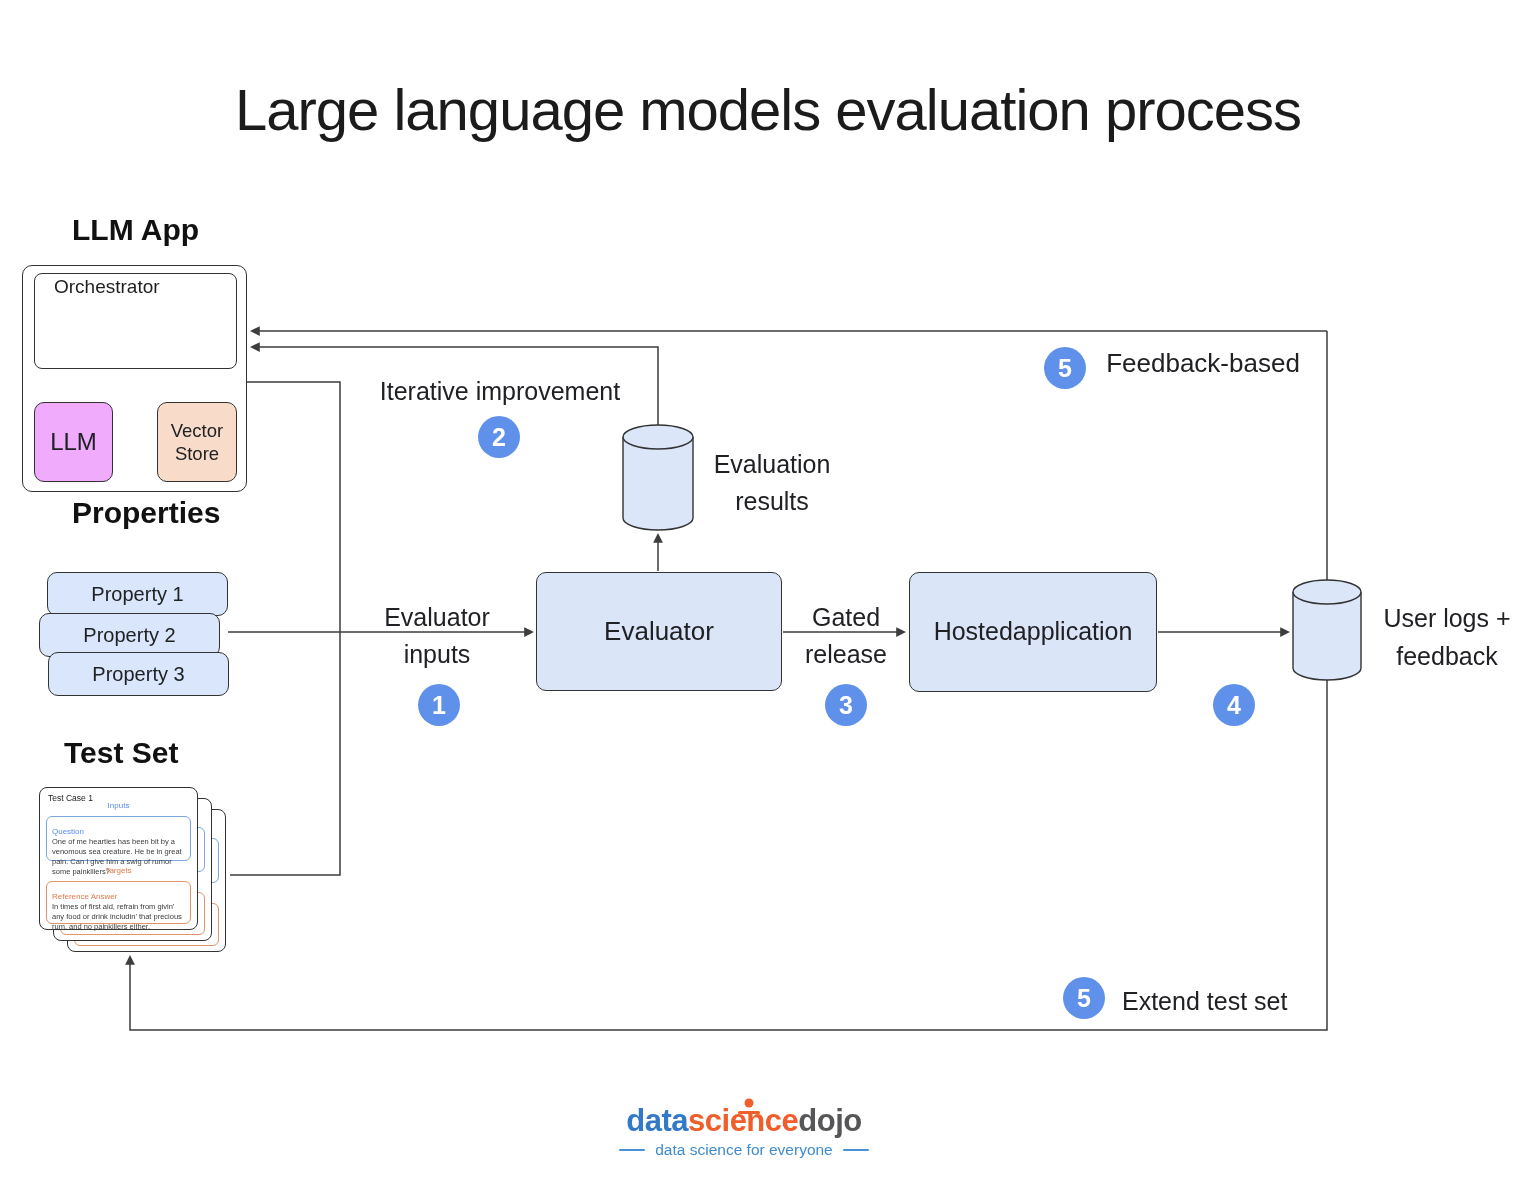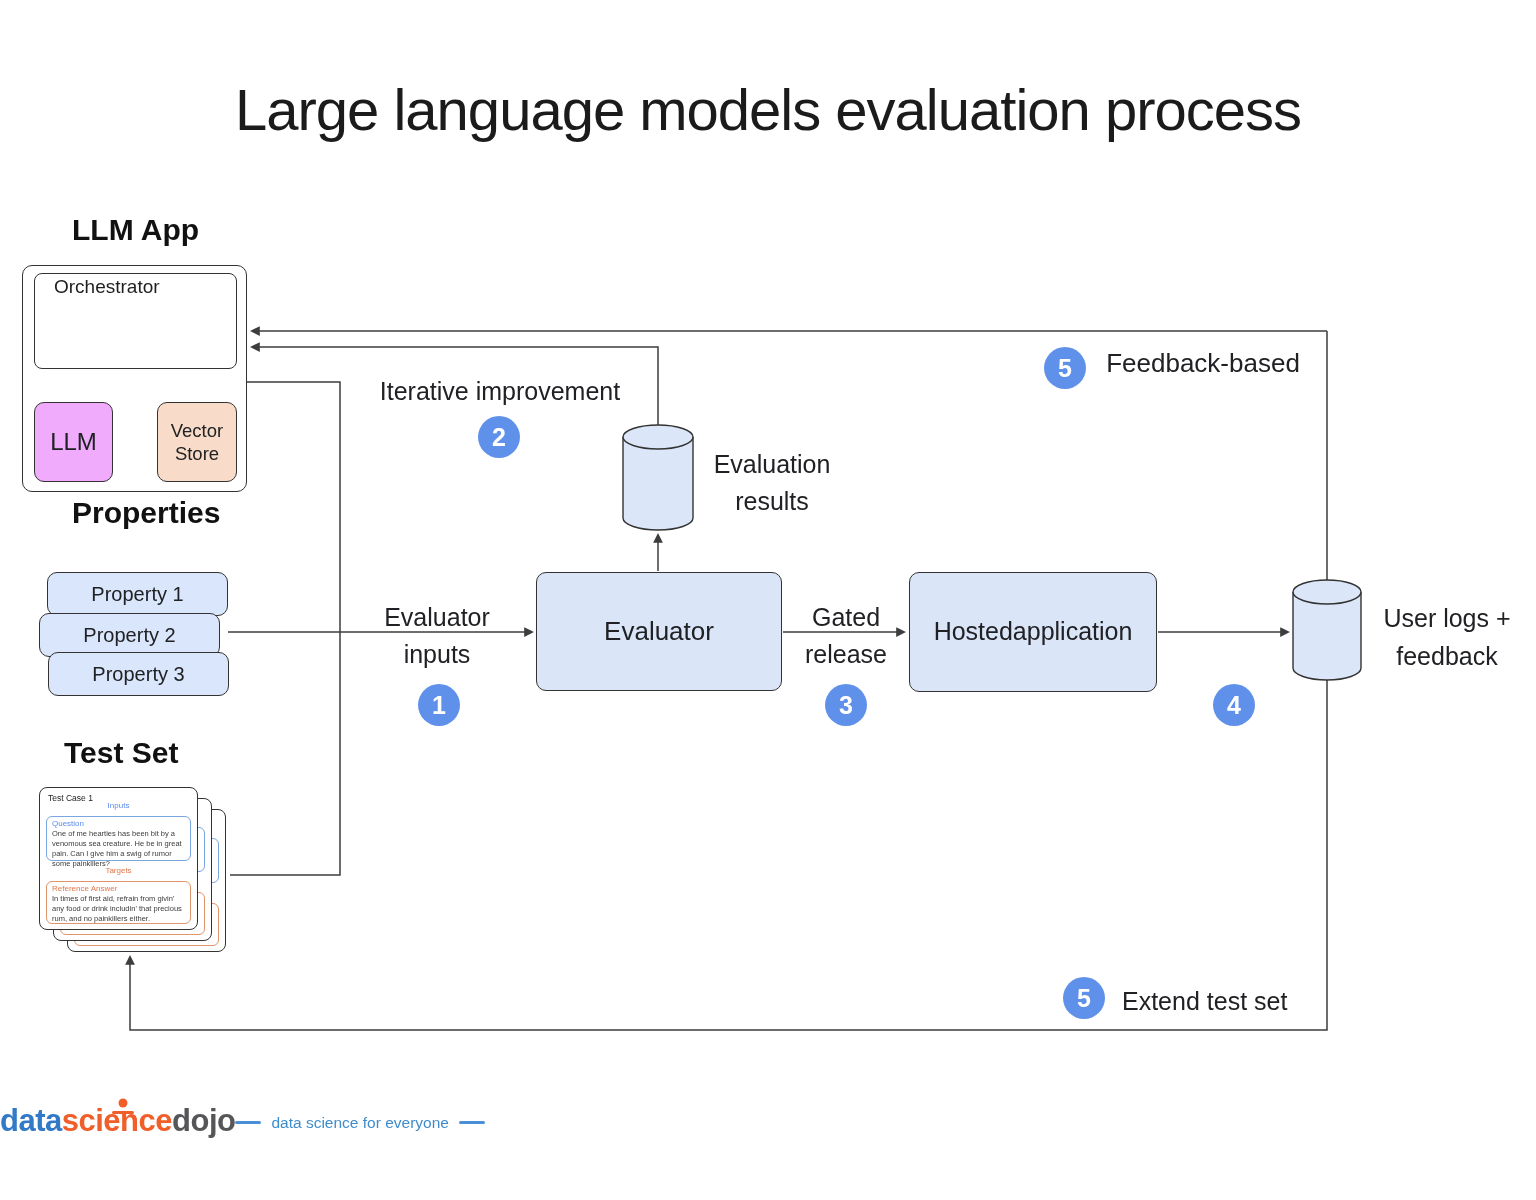--- a/index.html
+++ b/index.html
@@ -16,26 +16,26 @@
   .pill { position:absolute; z-index:2; width:181px; height:44px; background:#d9e6fb; border:1.4px solid #333; border-radius:10px;
           display:flex; align-items:center; justify-content:center; font-size:20px; color:#202124; }
   .flow-label { position:absolute; z-index:2; text-align:center; font-size:25px; color:#202124; line-height:37px; }
   .badge { position:absolute; z-index:3; width:42px; height:42px; border-radius:50%; background:#6091ea; color:#fff;
            display:flex; align-items:center; justify-content:center; font-size:25px; font-weight:700; }
   .card { position:absolute; z-index:2; width:159px; height:143px; background:#fff; border:1.3px solid #333; border-radius:8px; }
   .card .tc-title { position:absolute; left:8px; top:5px; font-size:8.5px; color:#222; }
   .card .sec-label { position:absolute; left:0; width:100%; text-align:center; font-size:8px; }
   .blue-t { color:#5b8def; }
   .orange-t { color:#e0784a; }
-  .mini-box { position:absolute; left:6px; width:145px; border-radius:6px; padding:2px 5px; background:#fff; }
+  .mini-box { position:absolute; left:6px; width:145px; border-radius:6px; padding:10px 5px; background:#fff; }
   .mini-box .mini-head { font-size:8px; margin-bottom:1px; }
   .mini-box .mini-body { font-size:7.5px; line-height:1.32; color:#3c3c3c; }
   .q-box { border:1px solid #7ba7e0; top:28px; height:45px; }
   .r-box { border:1px solid #e0946c; top:93px; height:43px; }
-  .footer-logo { position:absolute; left:0; top:1104px; width:1488px; display:flex; align-items:center; z-index:2; }
+  .footer-logo { position:absolute; left:0; top:1104px; width:1488px; display:flex; flex-direction:column; align-items:center; z-index:2; }
   .logo-row { position:relative; font-size:31px; font-weight:700; letter-spacing:-0.5px; line-height:1.1; }
   .logo-blue { color:#3279c7; }
   .logo-orange { color:#f05e2a; }
   .logo-gray { color:#565659; }
   .logo-person { position:absolute; left:47%; top:-7px; }
   .tagline-row { display:flex; align-items:center; gap:10px; margin-top:3px; }
   .tag-dash { width:26px; height:2.5px; background:#4a90d9; border-radius:2px; }
   .tagline { font-size:15.5px; color:#3f8ccc; }
 </style>
 </head>

